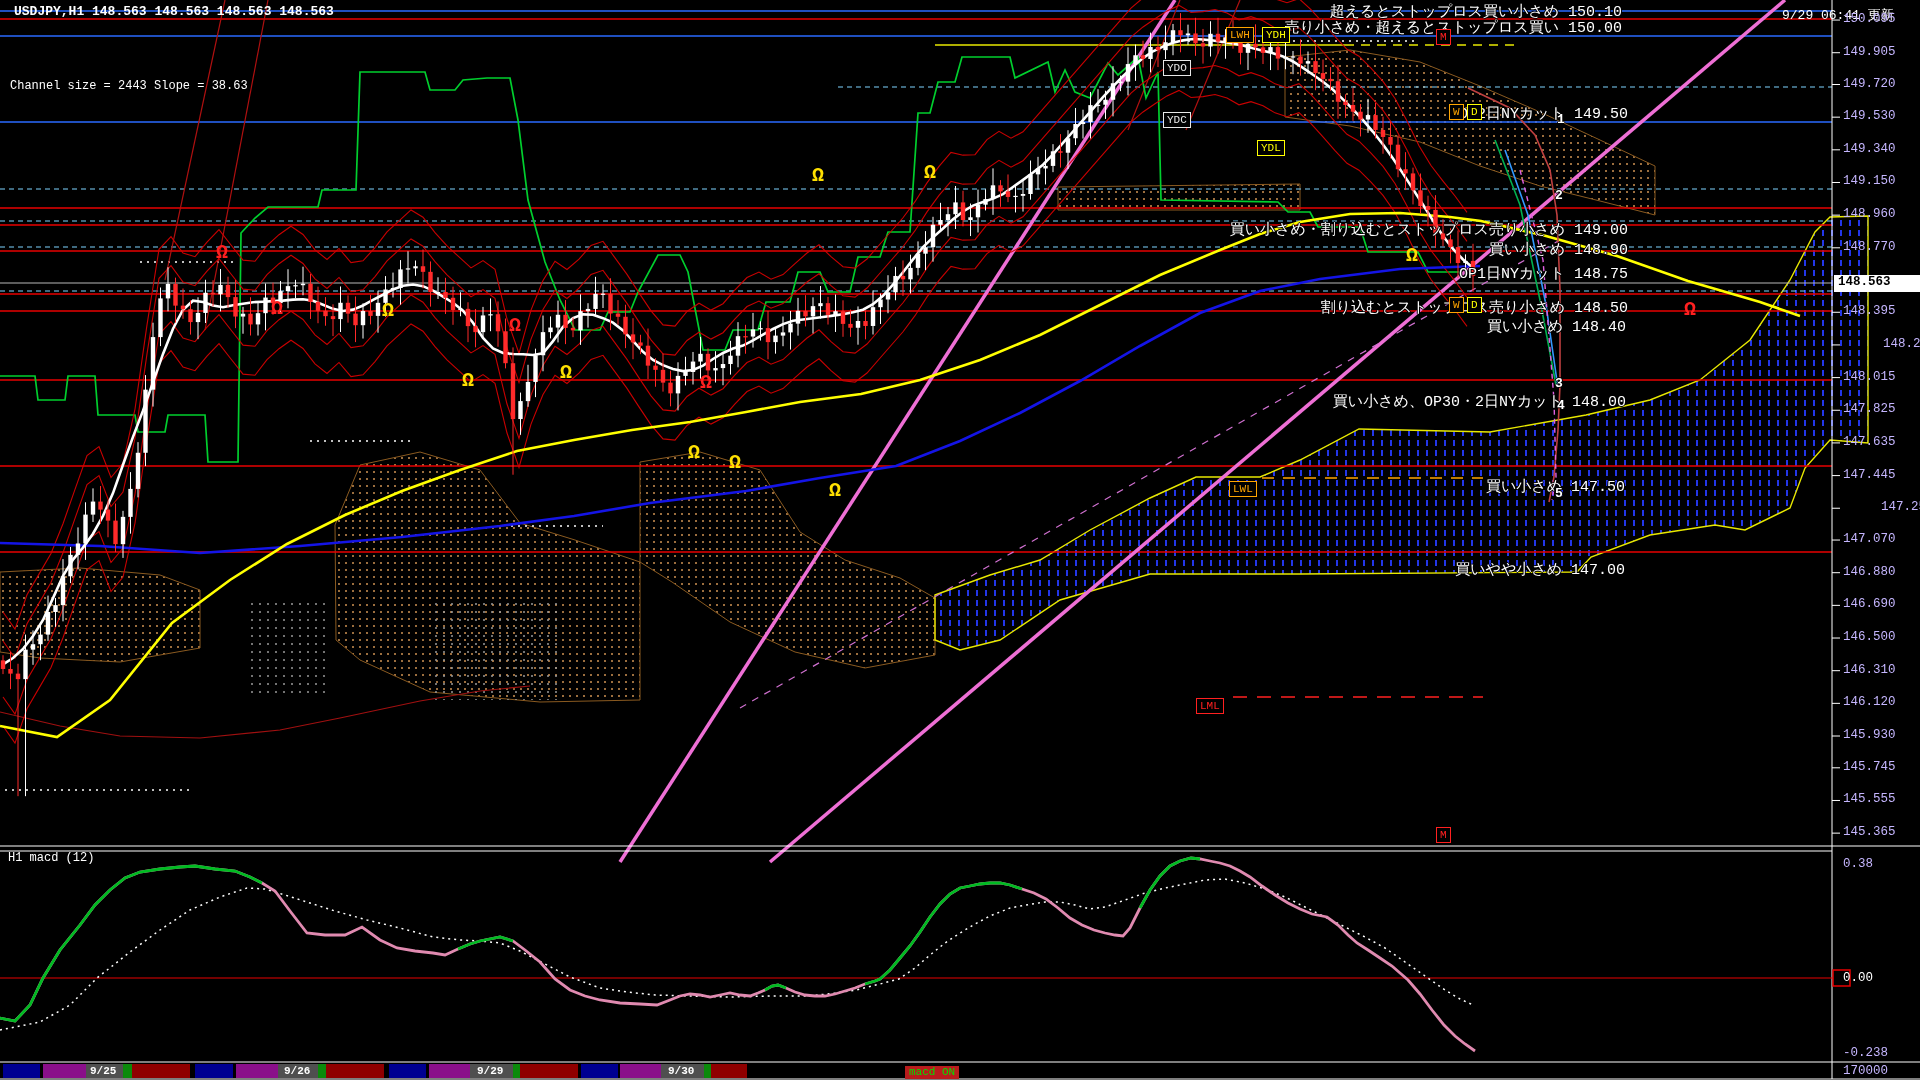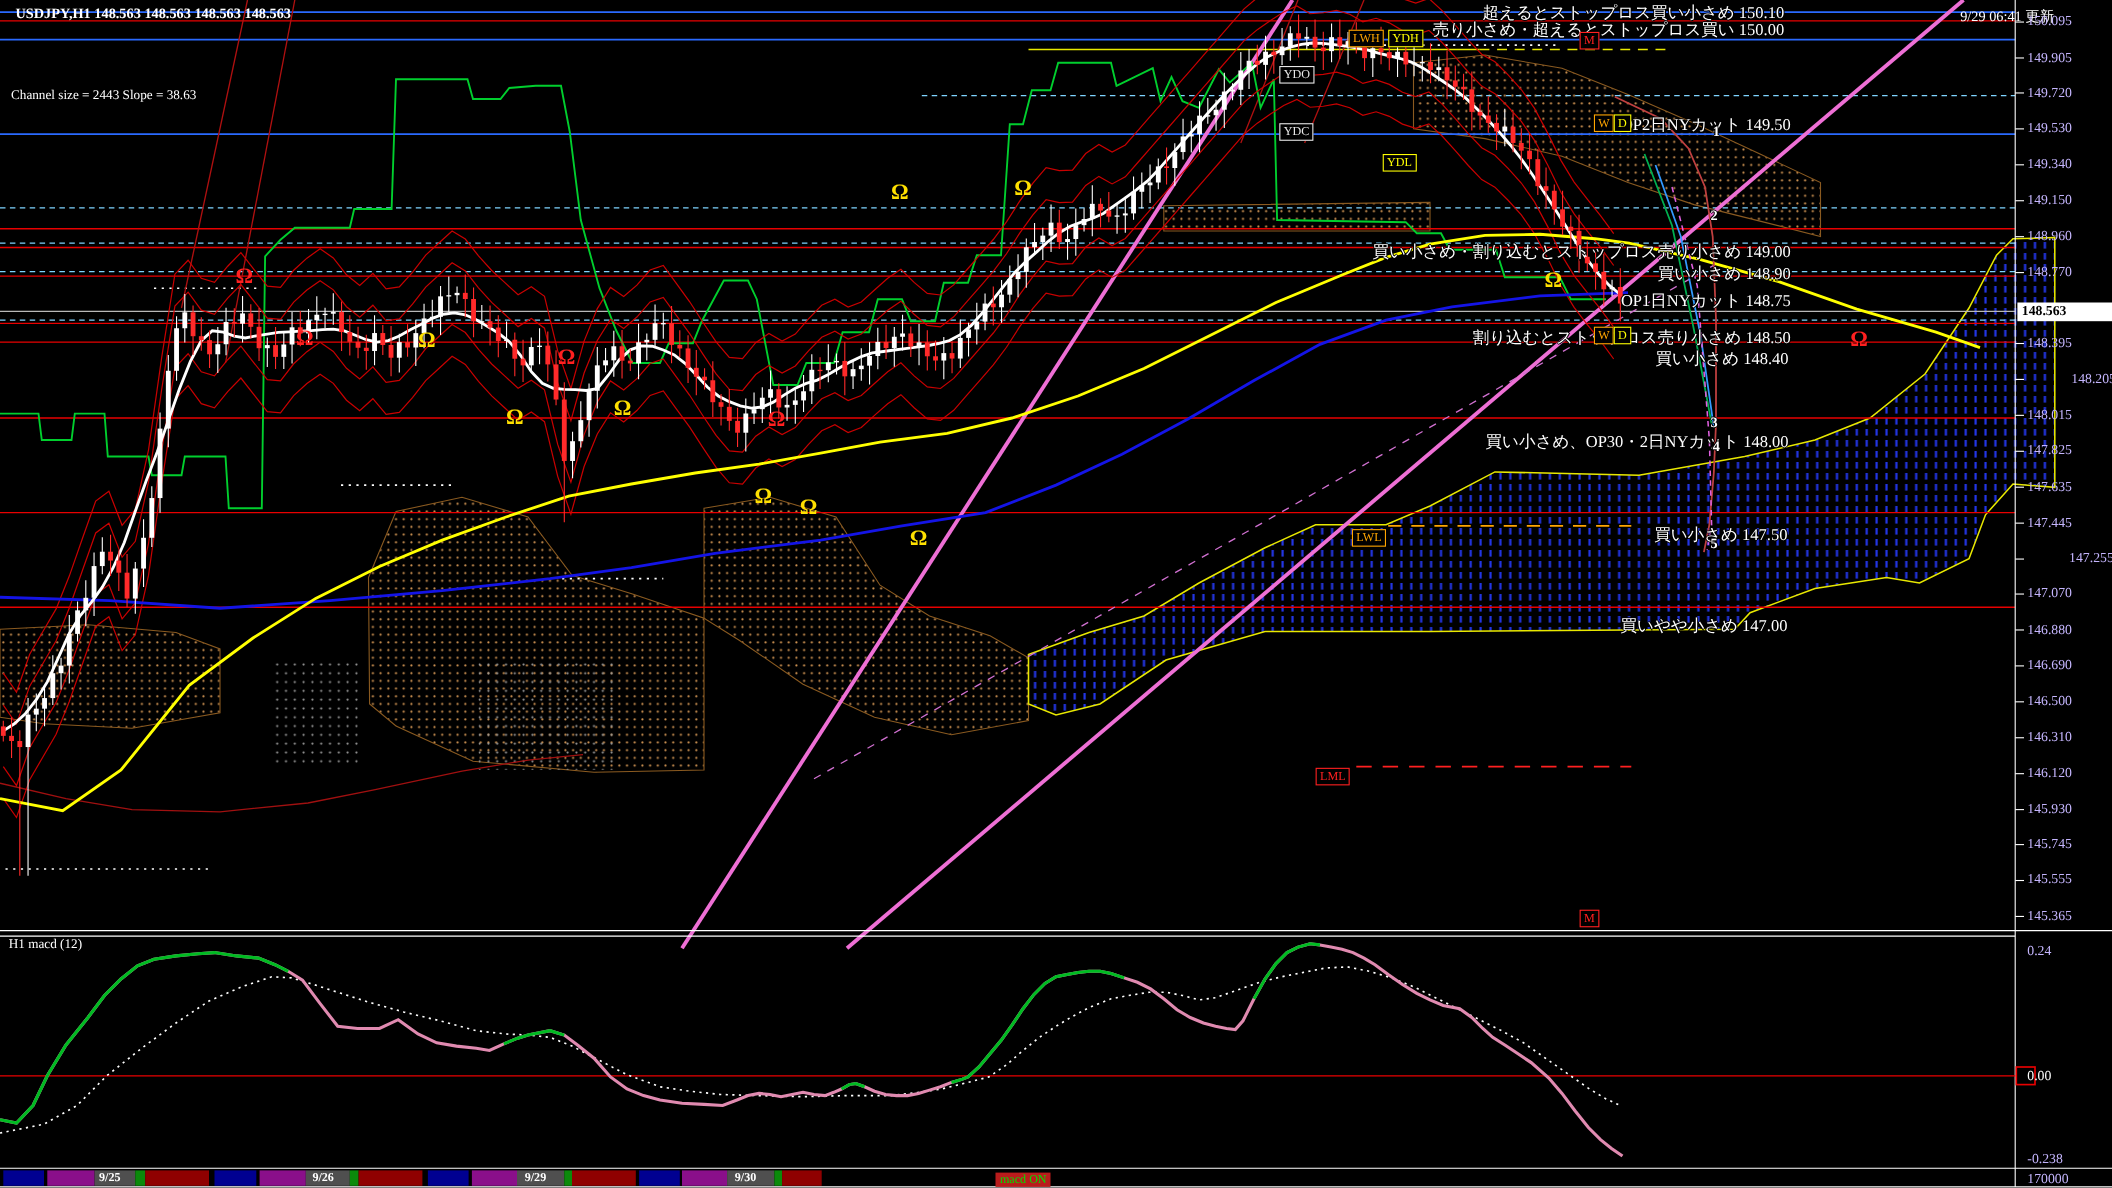--- a/index.html
+++ b/index.html
@@ -1,17 +1,17 @@
 <!DOCTYPE html>
 <html><head>
 <meta charset="utf-8">
 <style>
   html,body{margin:0;padding:0;background:#000;}
   #app{position:relative;width:1920px;height:1080px;background:#000;overflow:hidden;
-       font-family:Liberation Serif, serif;}
+       font-family:Liberation Mono, monospace;}
   svg{position:absolute;left:0;top:0;}
   .txt{position:absolute;color:#fff;white-space:nowrap;}
   .hdr{left:14px;top:4px;font-size:13px;font-weight:600;}
   .upd{left:1782px;top:6px;font-size:13px;}
   .chan{left:10px;top:79px;font-size:12px;}
   .wm{left:58px;top:82px;font-size:55px;font-weight:400;letter-spacing:2px;}
   .macdlbl{left:8px;top:851px;font-size:12px;}
   .anno{position:absolute;color:#fff;font-size:15px;white-space:nowrap;
         text-shadow:1px 0 #000,-1px 0 #000,0 1px #000,0 -1px #000;}
   .badge{position:absolute;font-size:11px;line-height:14px;padding:0 3px;background:#000;
@@ -605,21 +605,21 @@
       <div class="tick" style="top: 532.041px;">147.070</div>
       <div class="tick" style="top: 564.702px;">146.880</div>
       <div class="tick" style="top: 597.363px;">146.690</div>
       <div class="tick" style="top: 630.024px;">146.500</div>
       <div class="tick" style="top: 662.685px;">146.310</div>
       <div class="tick" style="top: 695.346px;">146.120</div>
       <div class="tick" style="top: 728.007px;">145.930</div>
       <div class="tick" style="top: 759.809px;">145.745</div>
       <div class="tick" style="top: 792.47px;">145.555</div>
       <div class="tick" style="top: 825.131px;">145.365</div>
-      <div class="tick" style="top: 857px;">0.24</div>
+      <div class="tick" style="top: 857px;">0.38</div>
       <div class="tick" style="top: 1046px;">-0.238</div>
       <div class="tick" style="top: 1064px;">170000</div>
       <div class="cur" style="top: 275px; height: 17px;">148.563</div>
       <div class="mzero" style="top: 971px;">0.00</div>
     </div>
   <div id="sess">
       <div class="sessdate" style="left: 90px;">9/25</div>
       <div class="sessdate" style="left: 284px;">9/26</div>
       <div class="sessdate" style="left: 477px;">9/29</div>
       <div class="sessdate" style="left: 668px;">9/30</div>

